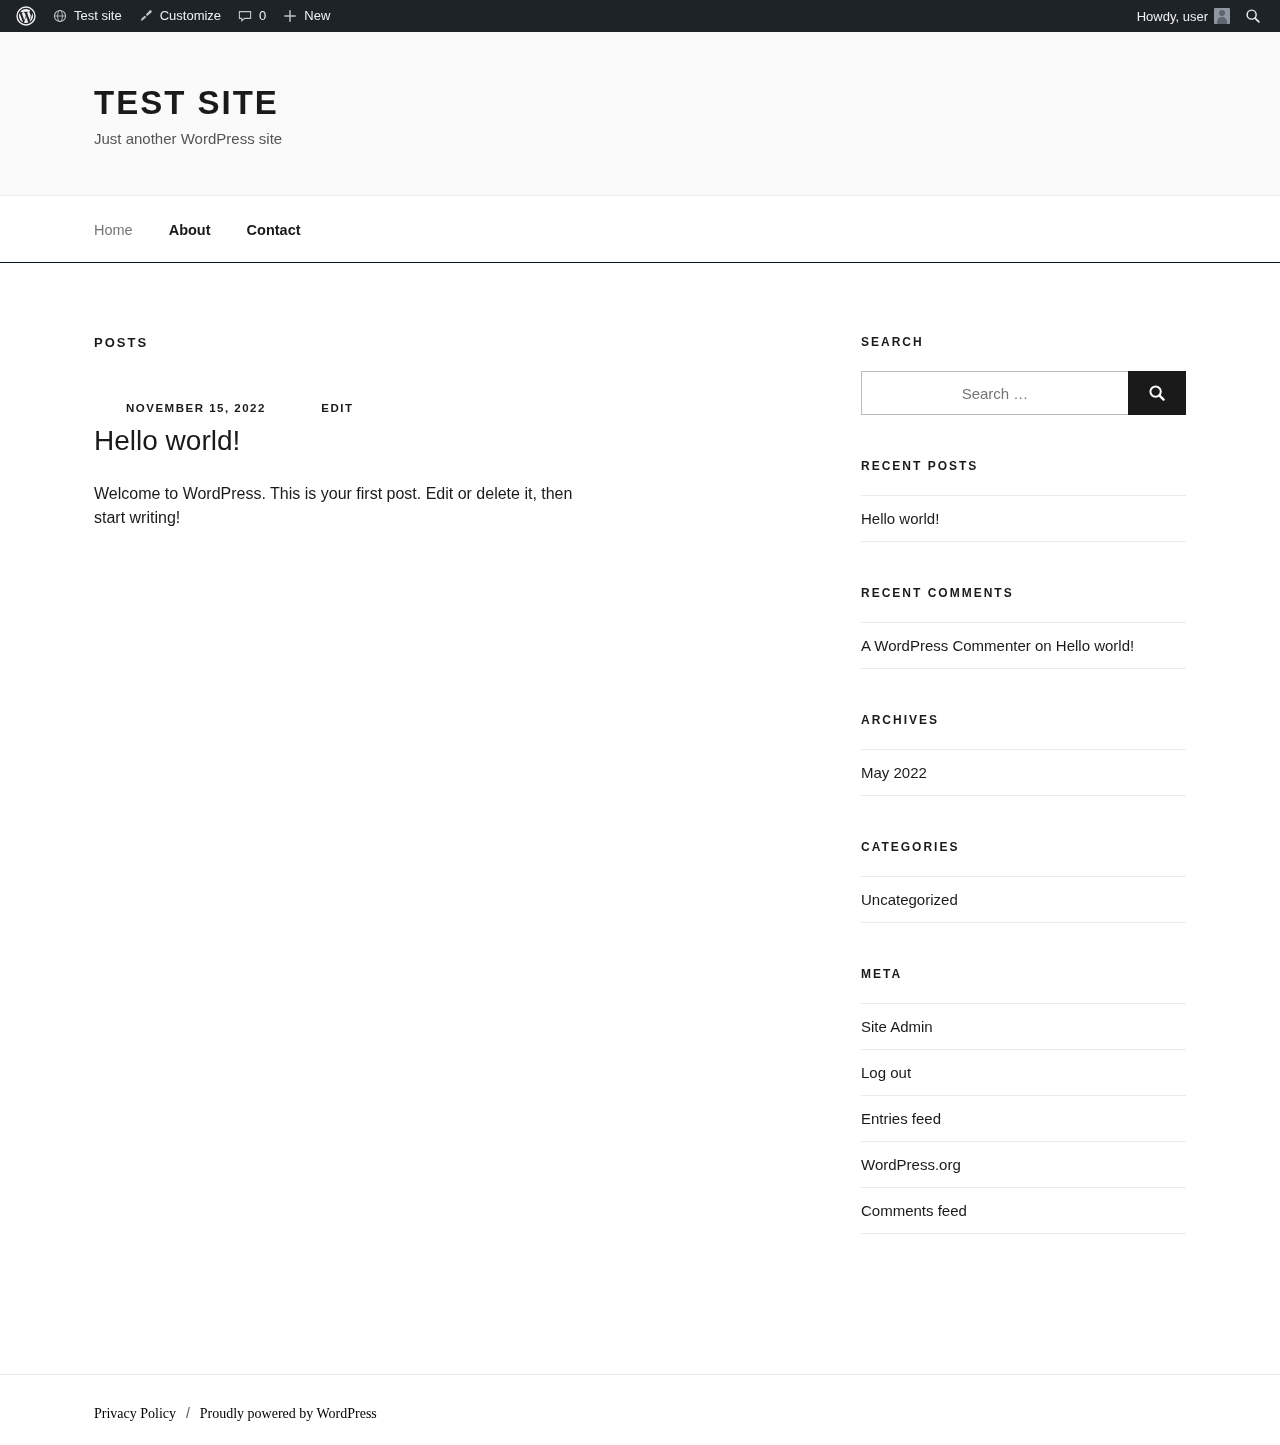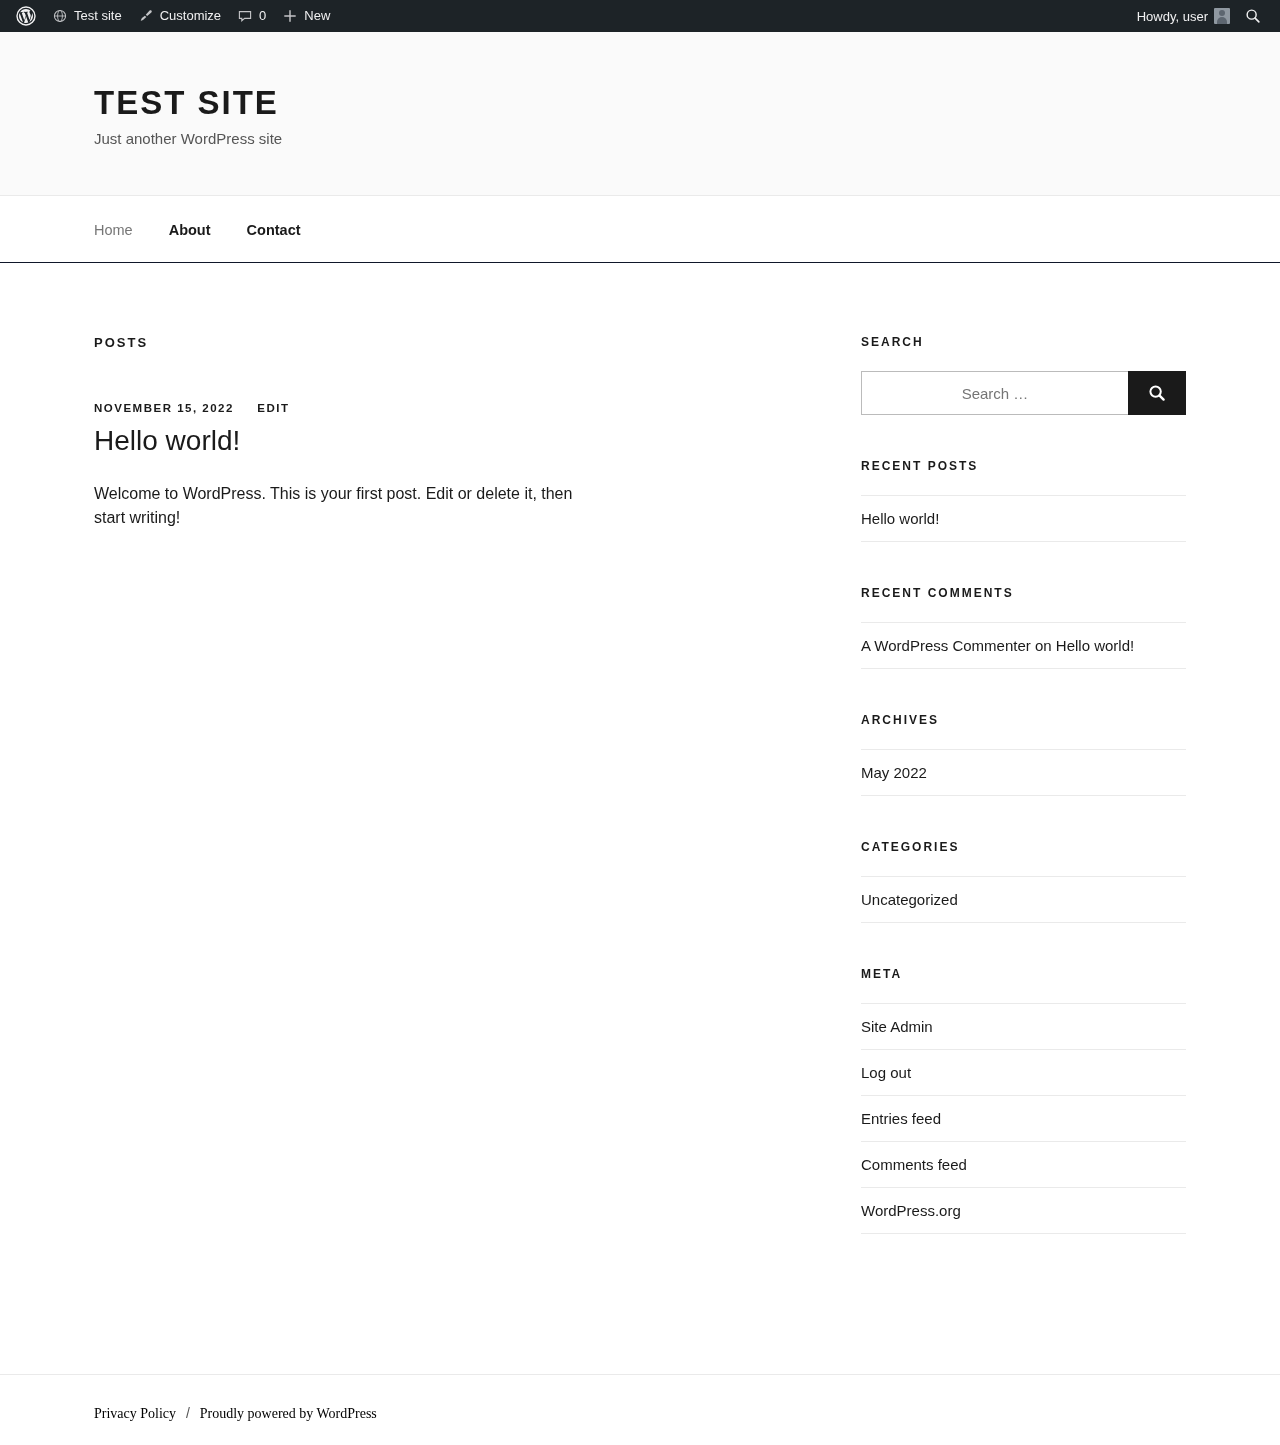--- a/index.html
+++ b/index.html
@@ -147,21 +147,21 @@
     text-transform: uppercase;
     margin: 0 0 52px 0;
   }
   .entry-meta {
     font-size: 11.5px;
     letter-spacing: 1.5px;
     font-weight: 700;
     text-transform: uppercase;
     margin-bottom: 10px;
   }
-  .entry-meta a { color: #1a1a1a; text-decoration: none; }
+  .entry-meta a { color: #1a1a1a; text-decoration: none; margin-left: 32px; }
   .entry-meta .sep { display: inline-block; width: 14px; }
   .entry-title {
     font-size: 28px;
     font-weight: 400;
     margin: 0 0 24px 0;
     color: #1a1a1a;
     line-height: 1.2;
   }
   .entry-content {
     font-size: 16px;
@@ -394,24 +394,24 @@
         <li>
           <a href="#">Site Admin</a>
         </li>
         <li>
           <a href="#">Log out</a>
         </li>
         <li>
           <a href="#">Entries feed</a>
         </li>
         <li>
+          <a href="#">WordPress.org</a>
+        </li>
+        <li>
           <a href="#">Comments feed</a>
-        </li>
-        <li>
-          <a href="#">WordPress.org</a>
         </li>
       </ul>
     </section>
 
   </aside>
 </div>
 
 <footer class="site-footer">
   <div class="footer-inner">
     <a href="#">Privacy Policy</a>

